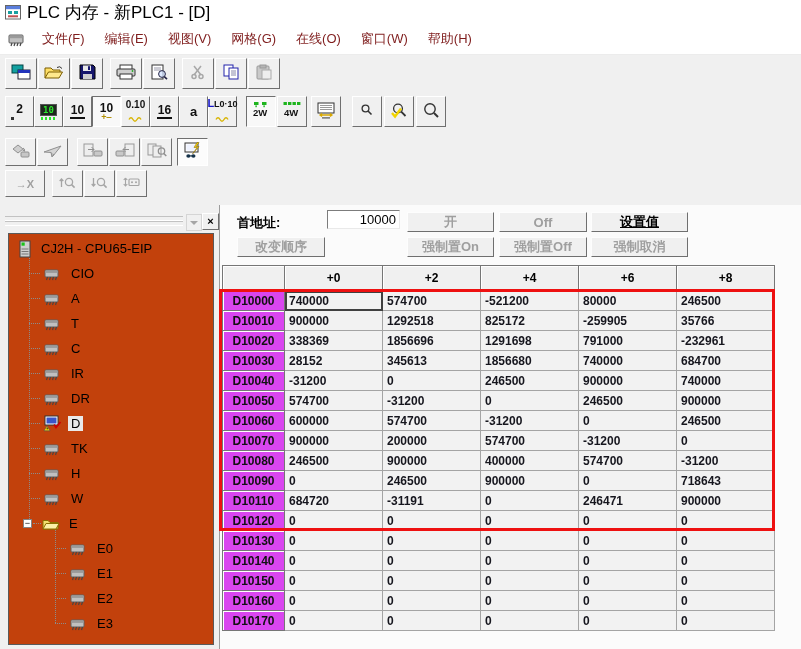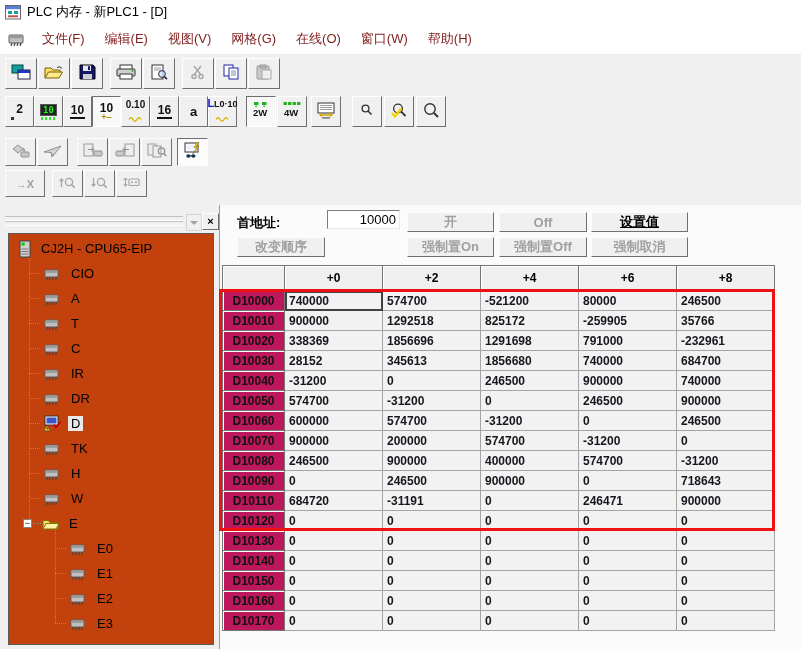--- a/index.html
+++ b/index.html
@@ -1,21 +1,21 @@
 <!DOCTYPE html>
 <html><head>
 <meta charset="utf-8">
 <style>
   html,body{margin:0;padding:0;}
   body{width:801px;height:649px;overflow:hidden;position:relative;background:#fff;
        font-family:"Liberation Sans",sans-serif;-webkit-font-smoothing:antialiased;}
   .abs{position:absolute;}
   
   .titlebar{left:0;top:0;width:801px;height:24px;background:#fff;display:flex;align-items:center;gap:6px;padding-left:5px;box-sizing:border-box;}
-  .titlebar .title{font-size:13px;color:#000;}
+  .titlebar .title{font-size:17px;color:#000;}
   .menubar{left:0;top:24px;width:801px;height:31px;background:#fff;display:flex;align-items:center;border-bottom:1px solid #ececec;box-sizing:border-box;padding-left:6px;}
   .menuitems{display:flex;}
   .mi{font-size:13px;color:#7f1d1d;padding:0 10px;line-height:30px;cursor:default;}
   
   .toolbararea{left:0;top:55px;width:801px;height:150px;background:#f0f0f0;}
   .tb{position:absolute;background:#f0f0f0;border:1px solid;border-color:#ffffff #6f6f6f #6f6f6f #ffffff;
       display:flex;align-items:center;justify-content:center;flex-direction:column;box-sizing:border-box;padding:0;}
   .tb.pressed{border-color:#6f6f6f #ffffff #ffffff #6f6f6f;background:#f8f8f8;}
   .r1{top:3px;width:32px;height:31px;}
   .r2{top:41px;width:29px;height:31px;}
@@ -54,21 +54,21 @@
   .addrlabel{left:237px;top:214px;font-size:13px;font-weight:bold;color:#000;}
   .addrinput{left:327px;top:210px;width:73px;height:19px;border:1px solid;border-color:#7c7c7c #e9e9e9 #e9e9e9 #7c7c7c;background:#fff;font:13px "Liberation Sans",sans-serif;text-align:right;padding:0 3px;box-sizing:border-box;position:absolute;}
   .pbtn{position:absolute;height:20px;background:#f0f0f0;border:1px solid;border-color:#fdfdfd #6f6f6f #6f6f6f #fdfdfd;font:bold 13px "Liberation Sans",sans-serif;display:flex;align-items:center;justify-content:center;box-sizing:border-box;}
   .pbtn.dis{color:#9f9f9f;}
   .pbtn.en{color:#000;text-decoration:underline;}
   
   table.grid{position:absolute;left:222px;top:265px;border-collapse:collapse;table-layout:fixed;}
   .grid col.c0{width:62px}.grid col.cv{width:98px}
   .grid th,.grid td{font:bold 12px "Liberation Sans",sans-serif;height:19px;padding:0;overflow:hidden;white-space:nowrap;}
   .grid thead th{height:24px;background:#f0f0f0;border:1px solid #767676;box-shadow:inset 1px 1px 0 #fff;color:#000;text-align:center;}
-  .grid tbody th{background:#be185d;border:1px solid #767676;box-shadow:inset 1px 1px 0 #fff;text-align:center;color:#111;}
+  .grid tbody th{background:#d946ef;border:1px solid #767676;box-shadow:inset 1px 1px 0 #fff;text-align:center;color:#111;}
   .grid tbody td{background:#f2f2f2;border:1px solid #a4a4a4;text-align:left;padding-left:4px;color:#16161e;}
   .grid td.selcell{outline:2px solid #404040;outline-offset:-2px;}
   .redbox{left:219px;top:289px;width:550px;height:236px;border:3px solid #ee1111;pointer-events:none;z-index:5;}
 </style>
 </head>
 <body>
 
 <div class="abs titlebar">
   <span style="display:flex">
     <svg width="16" height="15" viewBox="0 0 16 15">

